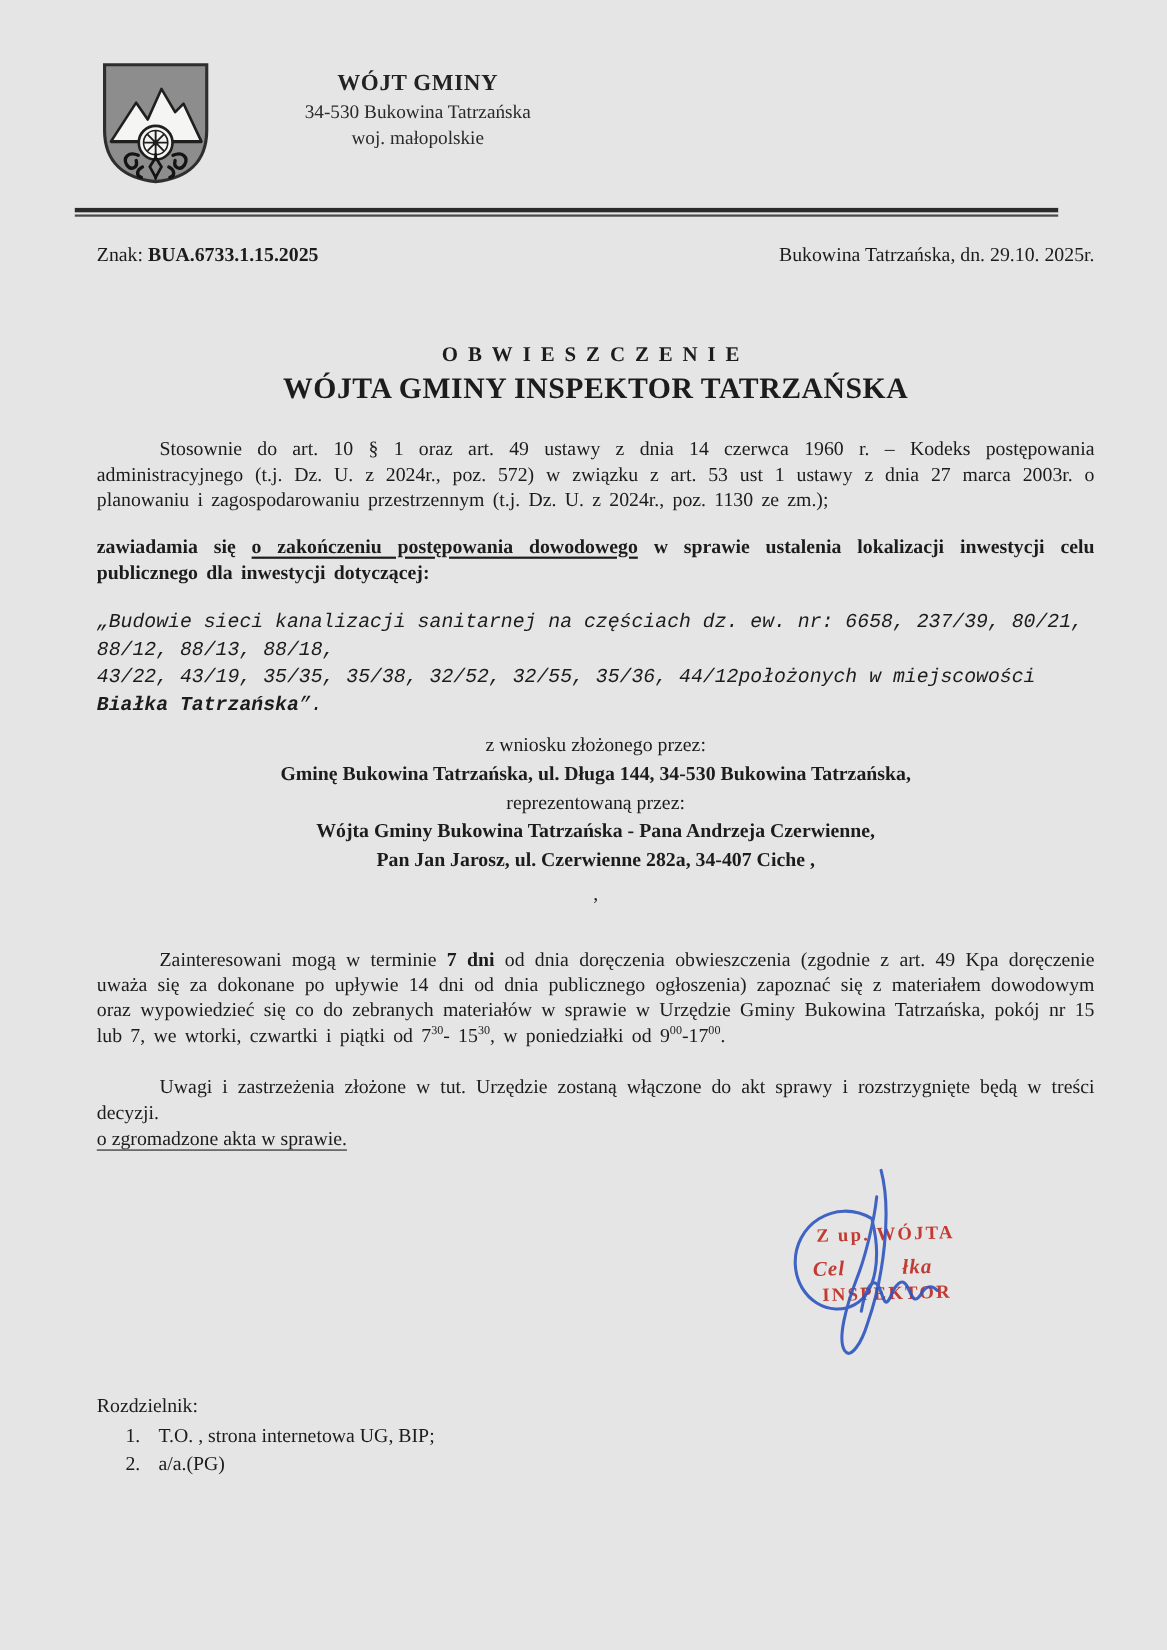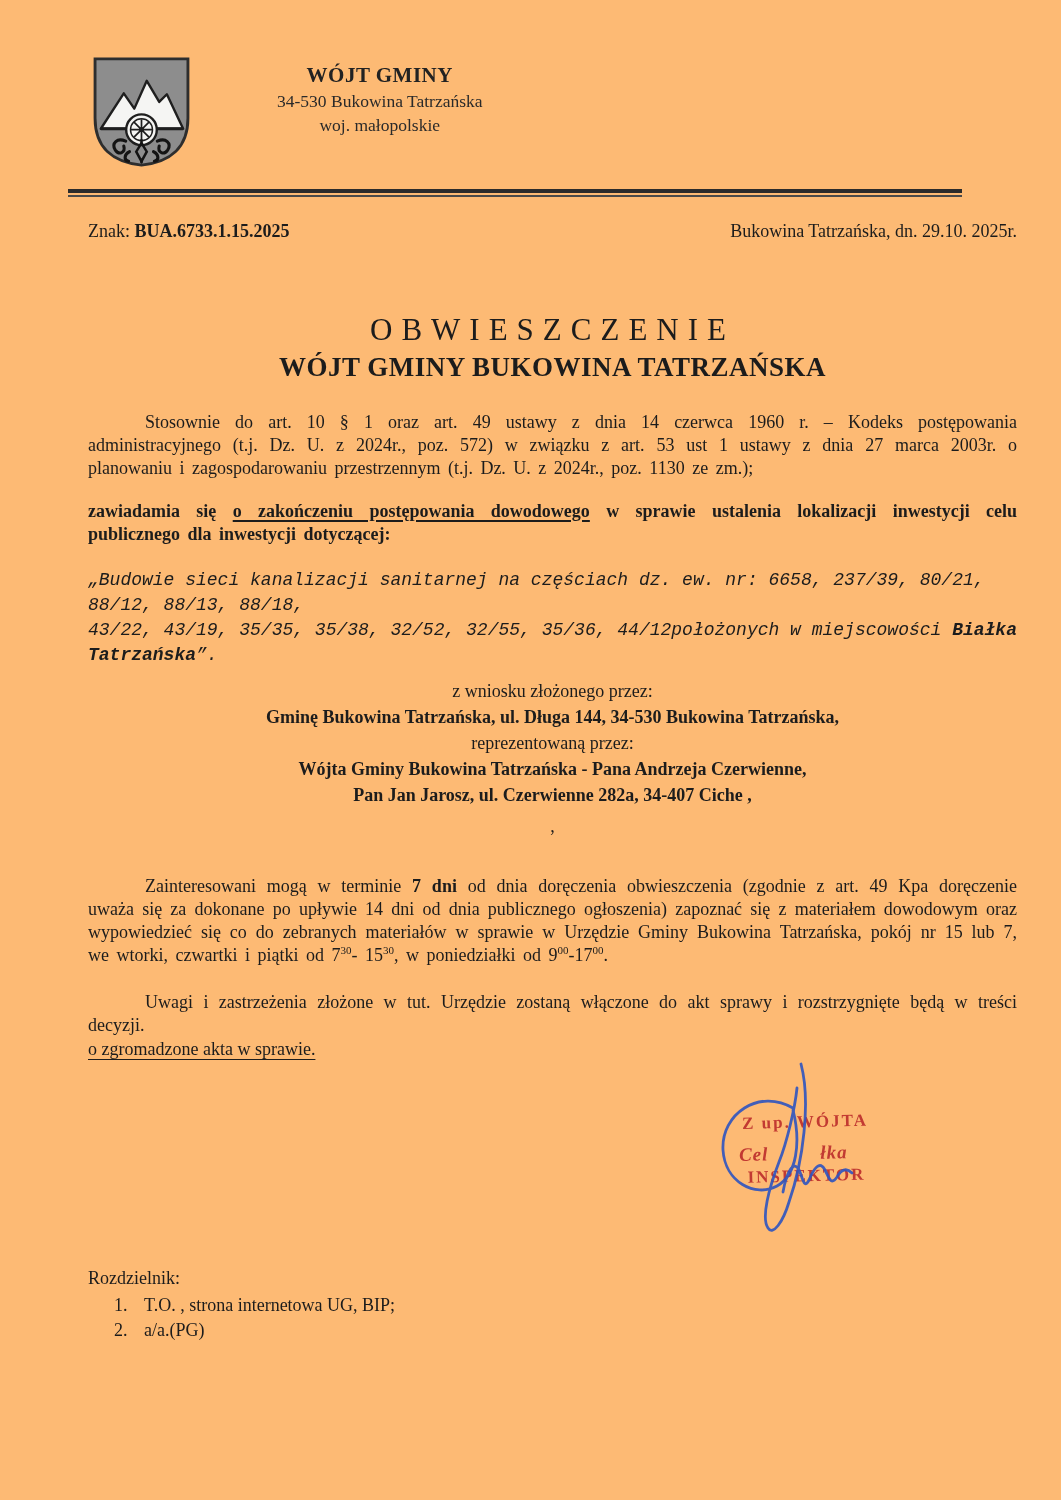--- a/index.html
+++ b/index.html
@@ -1,45 +1,45 @@
 <!DOCTYPE html>
 <html lang="pl"><head>
 <meta charset="utf-8">
 <style>
   * { margin:0; padding:0; box-sizing:border-box; }
   html,body { background:#ffffff; }
   .page {
     position:relative;
     width:1061px; height:1500px;
-    background:#fdba74;
+    background:#e5e5e5;
     color:#1c1c1c;
     font-family:"Liberation Serif","DejaVu Serif",serif;
     overflow:hidden;
   }
-  .content { padding:0 44px 0 88px; }
+  .content { padding:0 66px 0 88px; }
 
   
   .letterhead { display:flex; align-items:flex-start; padding:55px 0 0 88px; }
   .crest { width:107px; height:113px; flex:0 0 auto; }
   .head-text { margin-left:82px; text-align:center; padding-top:8px; }
   .org-title { font-size:21px; font-weight:bold; letter-spacing:0.5px; color:#222; }
   .org-line  { font-size:17.5px; margin-top:3px; color:#2a2a2a; }
 
   
   .rule { margin:21px 99px 0 68px; }
   .rule-thick { height:4px; background:#2b2b2b; }
   .rule-thin  { height:1.5px; background:#4a4a4a; margin-top:2px; }
 
   
   .ref-row { display:flex; justify-content:space-between; margin-top:24px; font-size:18px; }
   .ref-left b { font-weight:bold; }
 
   
   .doc-title { text-align:center; margin-top:70px; }
-  .doc-title-1 { font-size:31px; font-weight:normal; letter-spacing:9px; }
+  .doc-title-1 { font-size:19px; font-weight:bold; letter-spacing:9px; }
   .doc-title-2 { font-size:27px; font-weight:bold; letter-spacing:0.5px; margin-top:4px; }
 
   
   p.just { font-size:18px; line-height:23px; text-align:justify; word-spacing:3px; }
   .indent { text-indent:57px; }
   .legal { margin-top:28px; }
   .notice { margin-top:20px; font-weight:bold; }
   .notice .u { text-decoration:underline; text-decoration-thickness:1.5px; text-underline-offset:3px; }
   .quote { margin-top:22px; font-size:18px; line-height:25px; font-style:italic; text-align:left;font-family:Liberation Mono, monospace; }
   .quote b { font-weight:bold; }
@@ -126,21 +126,21 @@
     <div class="ref-row">
       <div class="ref-left">
         <span>Znak:</span>
         <b>BUA.6733.1.15.2025</b>
       </div>
       <div class="ref-right">Bukowina Tatrzańska, dn. 29.10. 2025r.</div>
     </div>
 
     <div class="doc-title">
       <div class="doc-title-1">OBWIESZCZENIE</div>
-      <div class="doc-title-2">WÓJT GMINY BUKOWINA TATRZAŃSKA</div>
+      <div class="doc-title-2">WÓJTA GMINY INSPEKTOR TATRZAŃSKA</div>
     </div>
 
     <p class="just indent legal">Stosownie do art. 10 § 1 oraz art. 49 ustawy z dnia 14 czerwca 1960 r. – Kodeks postępowania administracyjnego (t.j. Dz. U. z 2024r., poz. 572) w związku z art. 53 ust 1 ustawy z dnia 27 marca 2003r. o planowaniu i zagospodarowaniu przestrzennym (t.j. Dz. U. z 2024r., poz. 1130 ze zm.);</p>
 
     <p class="just notice">
       <span>zawiadamia się </span><span class="u">o zakończeniu postępowania dowodowego</span><span> w sprawie ustalenia lokalizacji inwestycji celu publicznego dla inwestycji dotyczącej:</span>
     </p>
 
     <div class="quote">
       <div>„Budowie sieci kanalizacji sanitarnej na częściach dz. ew. nr: 6658, 237/39, 80/21, 88/12, 88/13, 88/18,</div>

